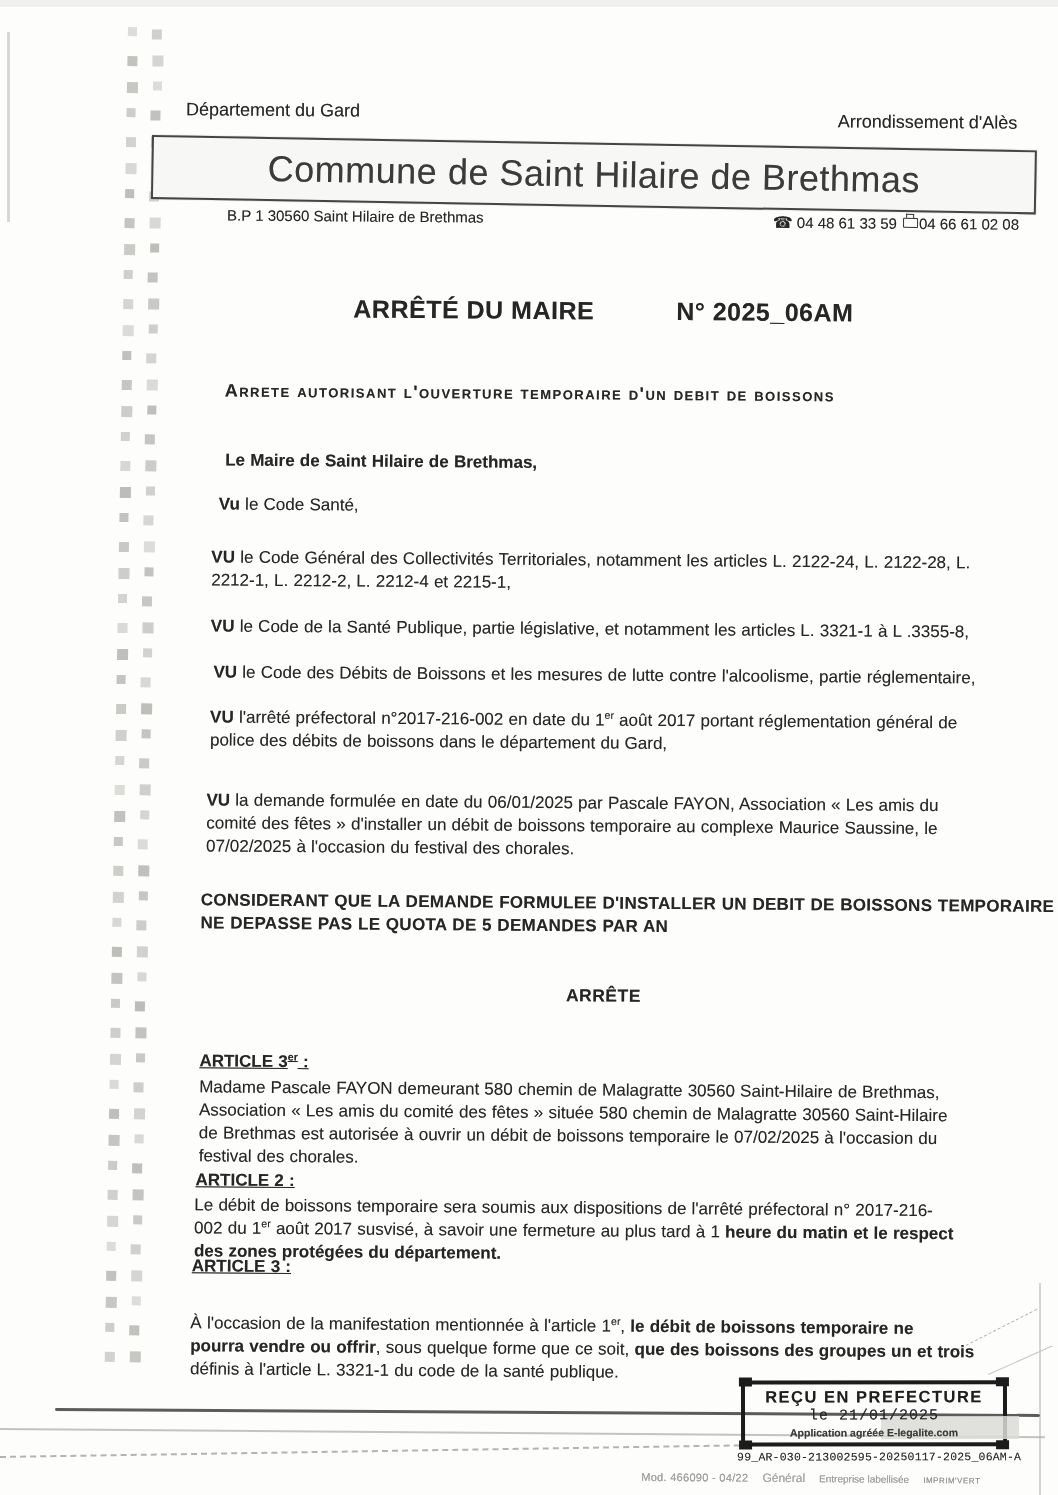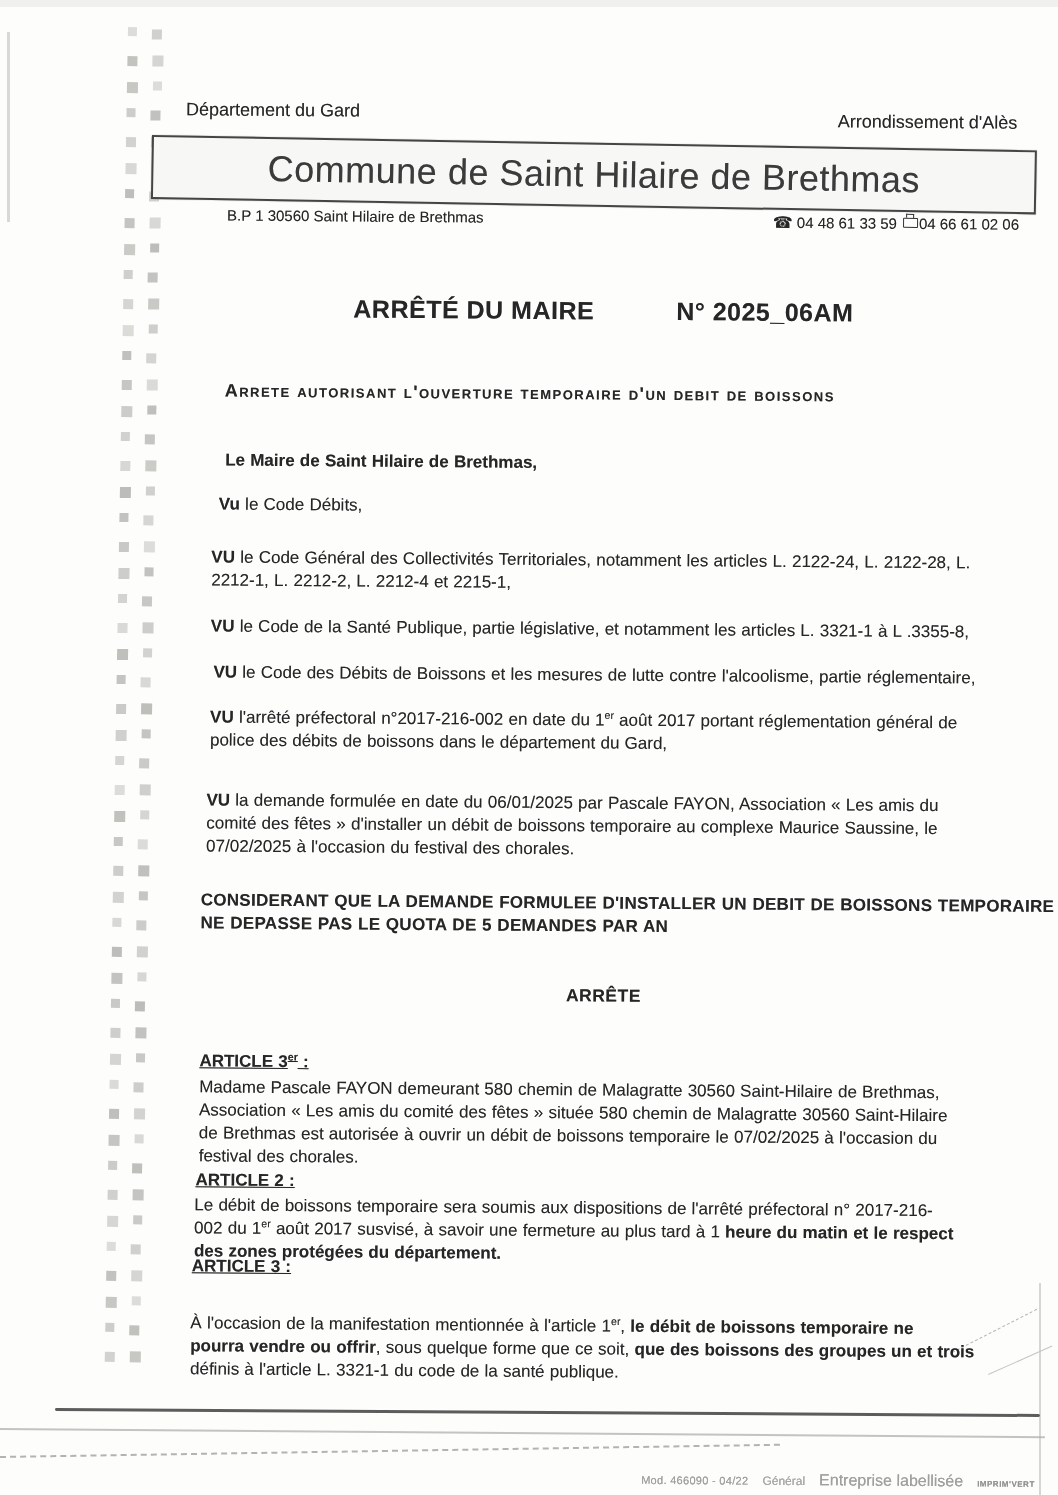--- a/index.html
+++ b/index.html
@@ -62,22 +62,22 @@
   .c-tl{left:-6px;top:-7px;} .c-tr{right:-6px;top:-7px;}
   .c-bl{left:-6px;bottom:-7px;} .c-br{right:-6px;bottom:-7px;}
   .stamp-l1{position:relative;z-index:1;text-align:center;font-size:16.5px;font-weight:bold;letter-spacing:1.5px;color:#1e1e1e;white-space:nowrap;}
   .stamp-l2{position:relative;z-index:1;text-align:center;font-family:"Liberation Mono","DejaVu Sans Mono",monospace;font-size:15px;letter-spacing:1px;margin-top:1px;white-space:nowrap;}
   .stamp-l3{position:relative;z-index:1;text-align:center;font-size:10.5px;font-weight:bold;color:#3a3a3a;margin-top:2px;white-space:nowrap;}
   .stamp-ref{margin-top:4px;margin-left:-4px;font-family:"Liberation Mono","DejaVu Sans Mono",monospace;font-size:11.5px;letter-spacing:.2px;color:#2a2a2a;white-space:nowrap;}
   
   .print-footer{left:652px;top:1466px;display:flex;gap:14px;align-items:baseline;font-size:11px;color:#a0a09d;white-space:nowrap;}
   .print-footer .mod{letter-spacing:.3px;}
   .print-footer .brand{font-size:12px;color:#a8a8a5;}
-  .print-footer .label{font-size:16px;}
-  .print-footer .logo{font-size:8px;font-weight:bold;color:#939390;letter-spacing:.5px;}
+  .print-footer .label{font-size:10px;}
+  .print-footer .logo{font-size:8px;font-weight:normal;color:#939390;letter-spacing:.5px;}
 </style>
 </head>
 <body>
 
 <div class="page">
 
   <div class="abs top-band"></div>
   <div class="abs left-vline"></div>
   <div class="abs right-vline"></div>
   <div class="abs fold-line-dark"></div>
@@ -294,49 +294,62 @@
     <div class="abs dep">Département du Gard</div>
     <div class="abs arr">Arrondissement d'Alès</div>
 
     <div class="abs commune-box">
       <span class="commune-title">Commune de Saint Hilaire de Brethmas</span>
     </div>
 
     <div class="abs addr">B.P 1 30560 Saint Hilaire de Brethmas</div>
     <div class="abs phones">
       <span class="phone-icon">☎</span>
-      <span>04 48 61 33 59</span><span class="fax-icon"></span><span>04 66 61 02 06</span>
+      <span>04 48 61 33 59</span><span class="fax-icon"></span><span>04 66 61 02 08</span>
     </div>
 
     <div class="abs title-row">
       <span>ARRÊTÉ DU MAIRE</span>
       <span>N° 2025_06AM</span>
     </div>
     <div class="abs subtitle">Arrete autorisant l'ouverture temporaire d'un debit de boissons</div>
 
     <div id="r0" class="abs body-text"><span class="b">Le Maire de Saint Hilaire de Brethmas,</span></div>
-    <div id="r1" class="abs body-text"><span class="b">Vu </span><span>le Code Débits,</span></div>
+    <div id="r1" class="abs body-text"><span class="b">Vu </span><span>le Code Santé,</span></div>
     <div id="r2" class="abs body-text"><span class="b">VU </span><span>le Code Général des Collectivités Territoriales, notamment les articles L. 2122-24, L. 2122-28, L.</span><br><span>2212-1, L. 2212-2, L. 2212-4 et 2215-1,</span></div>
     <div id="r3" class="abs body-text"><span class="b">VU </span><span>le Code de la Santé Publique, partie législative, et notamment les articles L. 3321-1 à L .3355-8,</span></div>
     <div id="r4" class="abs body-text"><span class="b">VU </span><span>le Code des Débits de Boissons et les mesures de lutte contre l'alcoolisme, partie réglementaire,</span></div>
     <div id="r5" class="abs body-text"><span class="b">VU </span><span>l'arrêté préfectoral n°2017-216-002 en date du 1</span><span class="sup">er</span><span> août 2017 portant réglementation général de</span><br><span>police des débits de boissons dans le département du Gard,</span></div>
     <div id="r6" class="abs body-text"><span class="b">VU </span><span>la demande formulée en date du 06/01/2025 par Pascale FAYON, Association « Les amis du</span><br><span>comité des fêtes » d'installer un débit de boissons temporaire au complexe Maurice Saussine, le</span><br><span>07/02/2025 à l'occasion du festival des chorales.</span></div>
     <div id="r7" class="abs body-text"><span class="b">CONSIDERANT QUE LA DEMANDE FORMULEE D'INSTALLER UN DEBIT DE BOISSONS TEMPORAIRE</span><br><span class="b">NE DEPASSE PAS LE QUOTA DE 5 DEMANDES PAR AN</span></div>
 
     <div class="abs decree-heading">ARRÊTE</div>
 
     <div id="a1h" class="abs body-text art-h"><span class="b u">ARTICLE 3</span><span class="b u sup">er</span><span class="b u"> :</span></div>
     <div id="a1b" class="abs body-text"><span>Madame Pascale FAYON demeurant 580 chemin de Malagratte 30560 Saint-Hilaire de Brethmas,</span><br><span>Association « Les amis du comité des fêtes » située 580 chemin de Malagratte 30560 Saint-Hilaire</span><br><span>de Brethmas est autorisée à ouvrir un débit de boissons temporaire le 07/02/2025 à l'occasion du</span><br><span>festival des chorales.</span></div>
 
     <div id="a2h" class="abs body-text art-h"><span class="b u">ARTICLE 2 :</span></div>
     <div id="a2b" class="abs body-text"><span>Le débit de boissons temporaire sera soumis aux dispositions de l'arrêté préfectoral n° 2017-216-</span><br><span>002 du 1</span><span class="sup">er</span><span> août 2017 susvisé, à savoir une fermeture au plus tard à 1 </span><span class="b">heure du matin et le respect</span><br><span class="b">des zones protégées du département.</span></div>
 
     <div id="a3h" class="abs body-text art-h"><span class="b u">ARTICLE 3 :</span></div>
     <div id="a3b" class="abs body-text"><span>À l'occasion de la manifestation mentionnée à l'article 1</span><span class="sup">er</span><span>, </span><span class="b">le débit de boissons temporaire ne</span><br><span class="b">pourra vendre ou offrir</span><span>, sous quelque forme que ce soit, </span><span class="b">que des boissons des groupes un et trois</span><br><span>définis à l'article L. 3321-1 du code de la santé publique.</span></div>
 
+    <div class="abs stamp">
+      <div class="stamp-box">
+        <span class="stamp-corner c-tl"></span>
+        <span class="stamp-corner c-tr"></span>
+        <span class="stamp-corner c-bl"></span>
+        <span class="stamp-corner c-br"></span>
+        <div class="stamp-patch"></div>
+        <div class="stamp-l1">REÇU EN PREFECTURE</div>
+        <div class="stamp-l2">le 21/01/2025</div>
+        <div class="stamp-l3">Application agréée E-legalite.com</div>
+      </div>
+      <div class="stamp-ref">99_AR-030-213002595-20250117-2025_06AM-A</div>
+    </div>
 
     <div class="abs print-footer">
       <span class="mod">Mod. 466090 - 04/22</span>
       <span class="brand">Général</span>
       <span class="label">Entreprise labellisée</span>
       <span class="logo">IMPRIM'VERT</span>
     </div>
 
   </div>
 </div>

